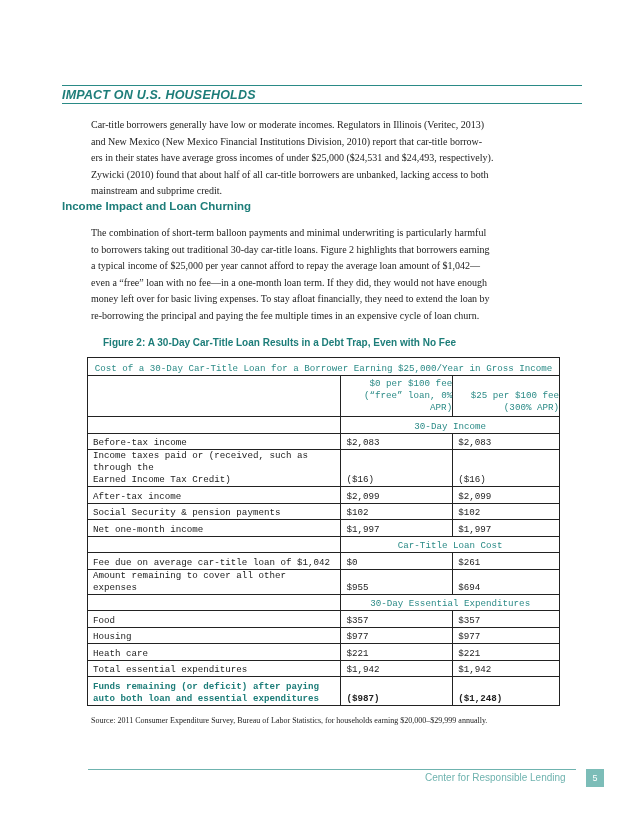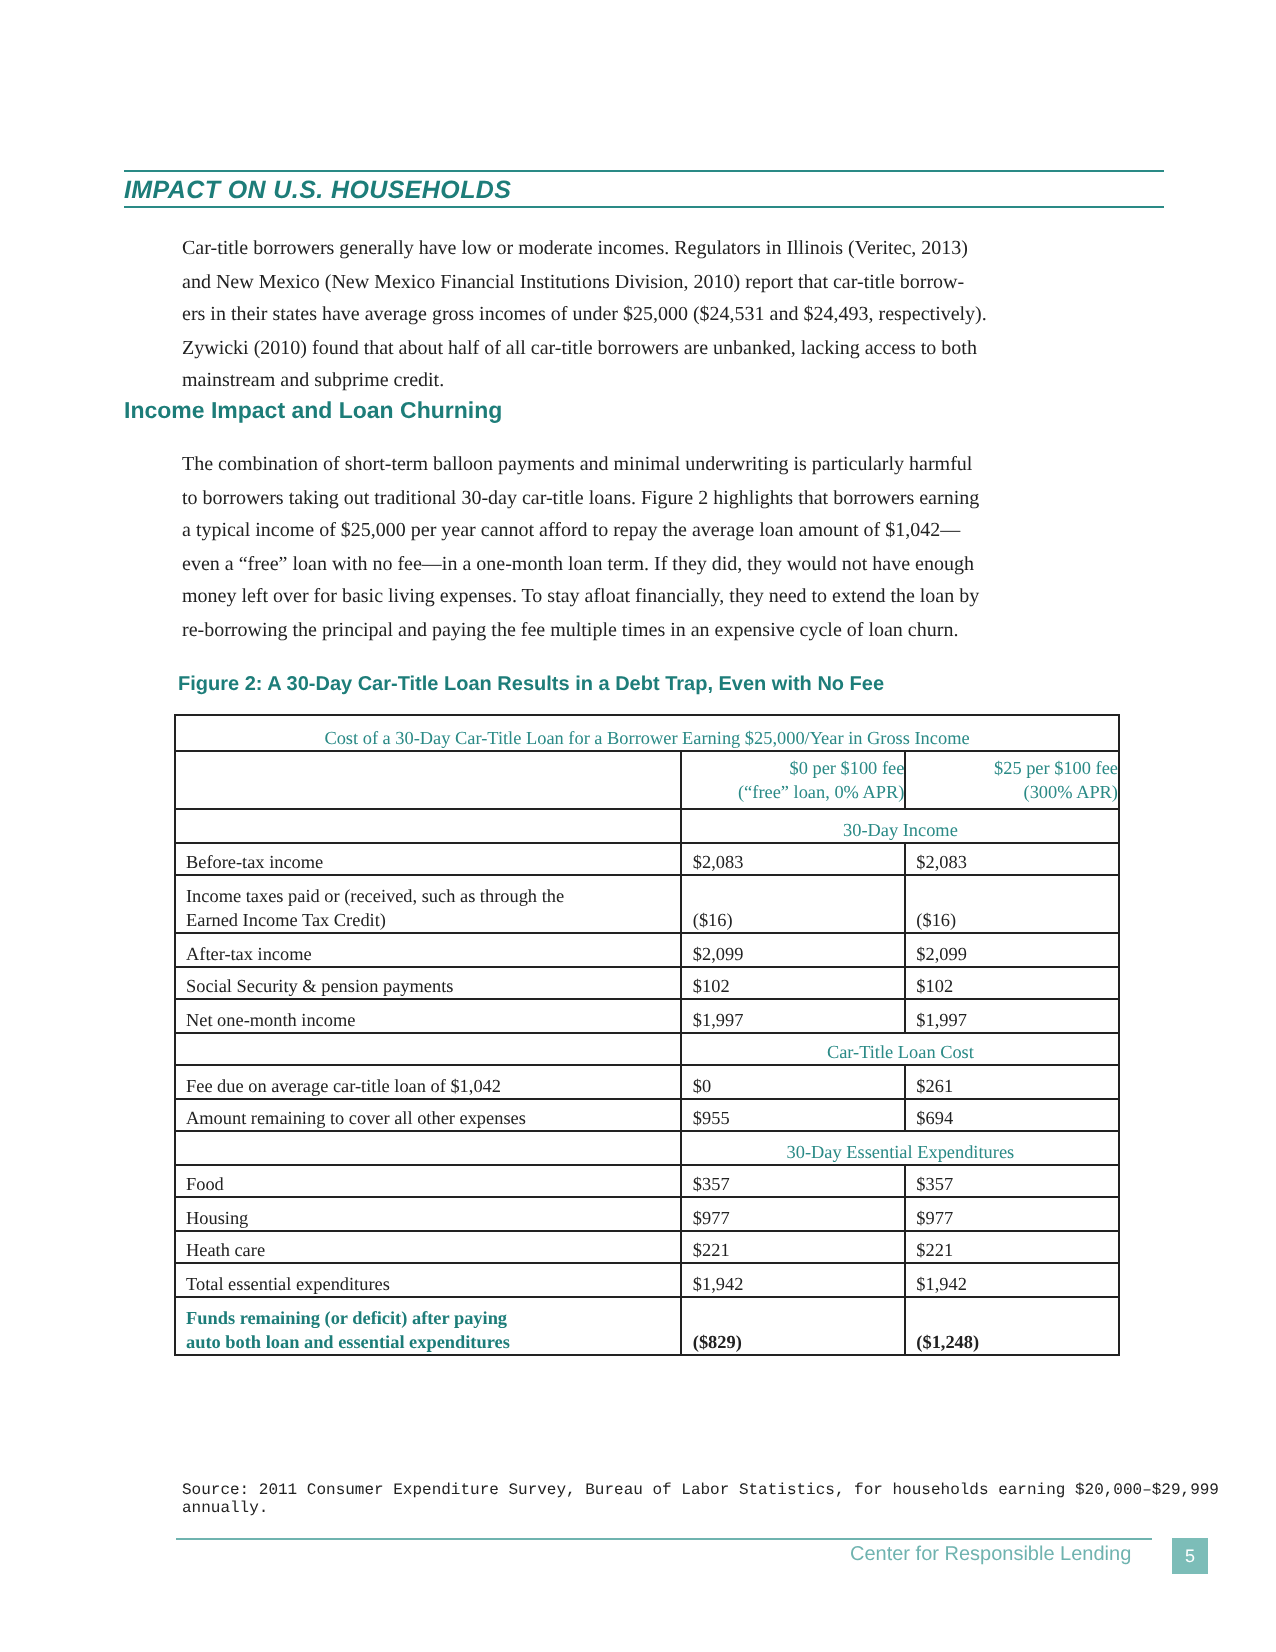--- a/index.html
+++ b/index.html
@@ -1,30 +1,30 @@
 <!DOCTYPE html>
 <html><head>
   <meta charset="utf-8">
   <style>
     html, body { margin:0; padding:0; background:#fff; }
     body { width:638px; height:826px; position:relative; overflow:hidden; font-family:"Liberation Serif", serif; color:#222; }
     .rule { position:absolute; left:62px; width:520px; height:1px; background:#2a8a86; }
     .section-title { position:absolute; left:62px; top:88px; font-family:"Liberation Sans", sans-serif; font-weight:bold; font-style:italic; font-size:12.5px; color:#1d7d79; letter-spacing:0.2px; }
     .para { position:absolute; left:91px; width:490px; font-size:10px; line-height:16.5px; color:#222; }
     .sub-title { position:absolute; left:62px; top:200px; font-family:"Liberation Sans", sans-serif; font-weight:bold; font-size:11.5px; color:#1d7d79; }
-    .fig-title { position:absolute; left:89px; top:337px; font-family:"Liberation Sans", sans-serif; font-weight:bold; font-size:10px; color:#1d7d79; }
-    table.data { position:absolute; left:87px; top:357px; width:473px; border-collapse:collapse; font-family:Liberation Serif, serif; font-size:9.2px; color:#222; }
+    .fig-title { position:absolute; left:103px; top:337px; font-family:"Liberation Sans", sans-serif; font-weight:bold; font-size:10px; color:#1d7d79; }
+    table.data { position:absolute; left:87px; top:357px; width:473px; border-collapse:collapse; font-family:Liberation Mono, monospace; font-size:9.2px; color:#222; }
     table.data td { border:1px solid #222; padding:0 5px; height:15.5px; line-height:12px; vertical-align:bottom; }
     td.c2, td.c3 { text-align:left; padding-left:43px; }
     td.c3 { padding-left:42px; }
     .caption { text-align:center; color:#2a8a86; }
     .hdr { text-align:right; color:#2a8a86; line-height:12px; padding:2px 0 !important; }
     .bold-teal { color:#1d7d79; font-weight:bold; }
     .bold { font-weight:bold; }
-    .source { position:absolute; left:91px; top:741px; font-family:Liberation Mono, monospace; font-size:8px; color:#222; }
+    .source { position:absolute; left:91px; top:716px; font-family:Liberation Serif, serif; font-size:8px; color:#222; }
     .footer-rule { position:absolute; left:88px; top:769px; width:488px; height:1px; background:#6fb3af; }
     .footer-text { position:absolute; left:425px; top:772px; font-family:"Liberation Sans", sans-serif; font-size:10px; color:#6fb3af; }
     .page-num { position:absolute; left:586px; top:769px; width:18px; height:18px; background:#7cbdb8; color:#fff; font-family:"Liberation Sans", sans-serif; font-size:9px; text-align:center; line-height:18px; }
   </style>
 </head>
 <body>
 
 <div class="rule" style="top:85px;"></div>
 <div class="section-title">IMPACT ON U.S. HOUSEHOLDS</div>
 <div class="rule" style="top:103px;"></div>
@@ -143,21 +143,21 @@
     <td>Total essential expenditures</td>
     <td class="c2">$1,942</td>
     <td class="c3">$1,942</td>
   </tr>
 
   <tr>
     <td class="bold-teal" style="height:28px;">
       <div>Funds remaining (or deficit) after paying</div>
       <div>auto both loan and essential expenditures</div>
     </td>
-    <td class="c2 bold">($829)</td>
+    <td class="c2 bold">($987)</td>
     <td class="c3 bold">($1,248)</td>
   </tr>
 </tbody>
   </table>
 
 <div class="source">Source: 2011 Consumer Expenditure Survey, Bureau of Labor Statistics, for households earning  $20,000–$29,999 annually.</div>
 
 <div class="footer-rule"></div>
 <div class="footer-text">Center for Responsible Lending</div>
 <div class="page-num">5</div>

